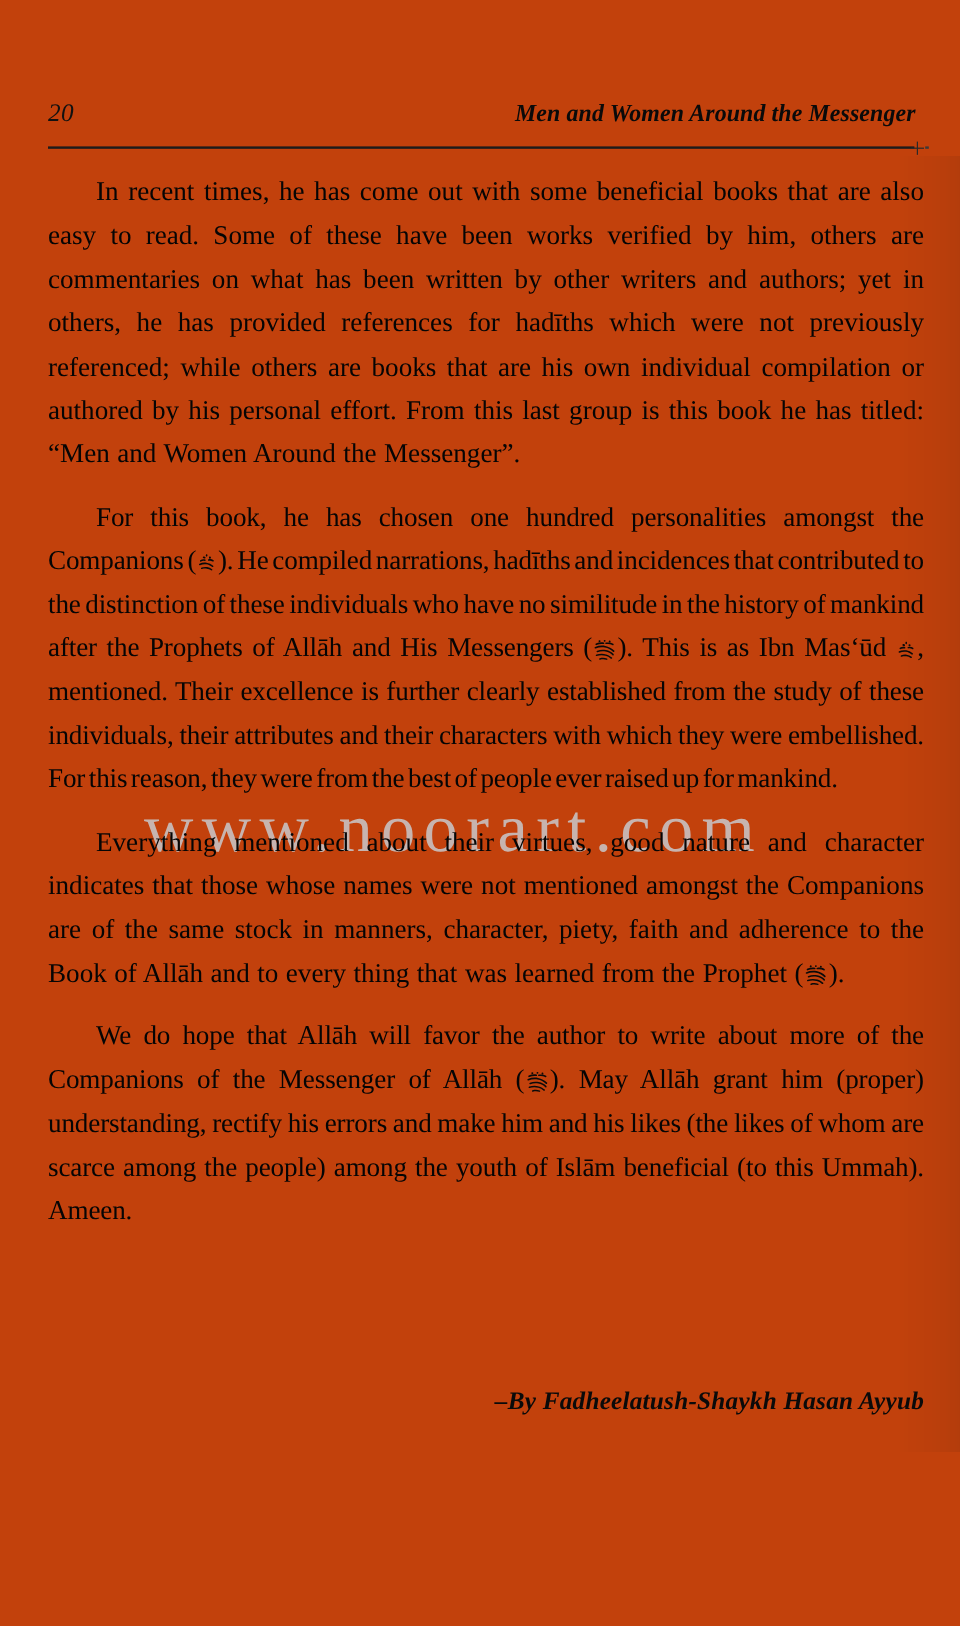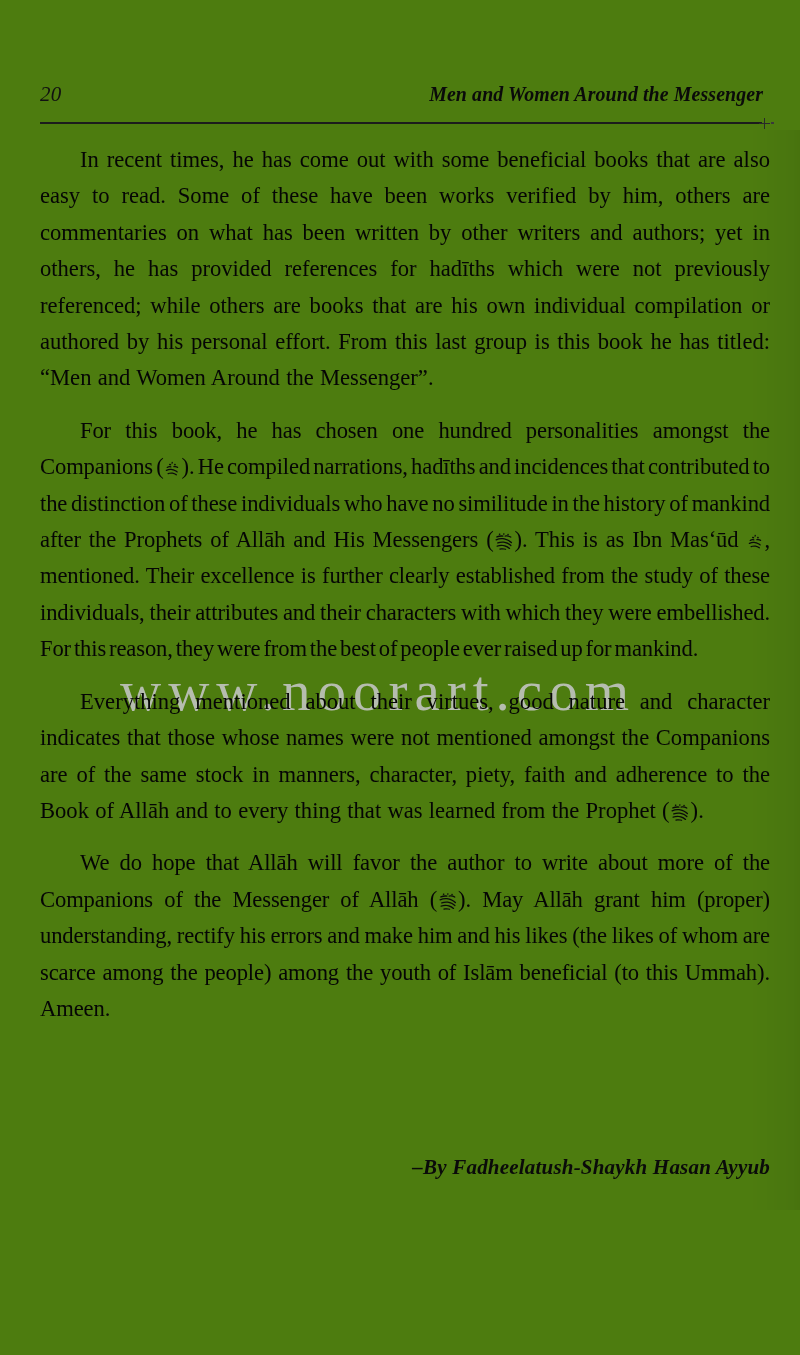--- a/index.html
+++ b/index.html
@@ -6,21 +6,21 @@
   html, body {
     margin: 0;
     padding: 0;
     background: #ffffff;
   }
 
   .page {
     position: relative;
     width: 800px;
     height: 1355px;
-    background: #4d7c0f;
+    background: #c2410c;
     overflow: hidden;
     font-family: "Liberation Serif", "DejaVu Serif", serif;
     color: #050505;
     -webkit-font-smoothing: antialiased;
   }
 
   
   .header {
     position: absolute;
     left: 40px;

